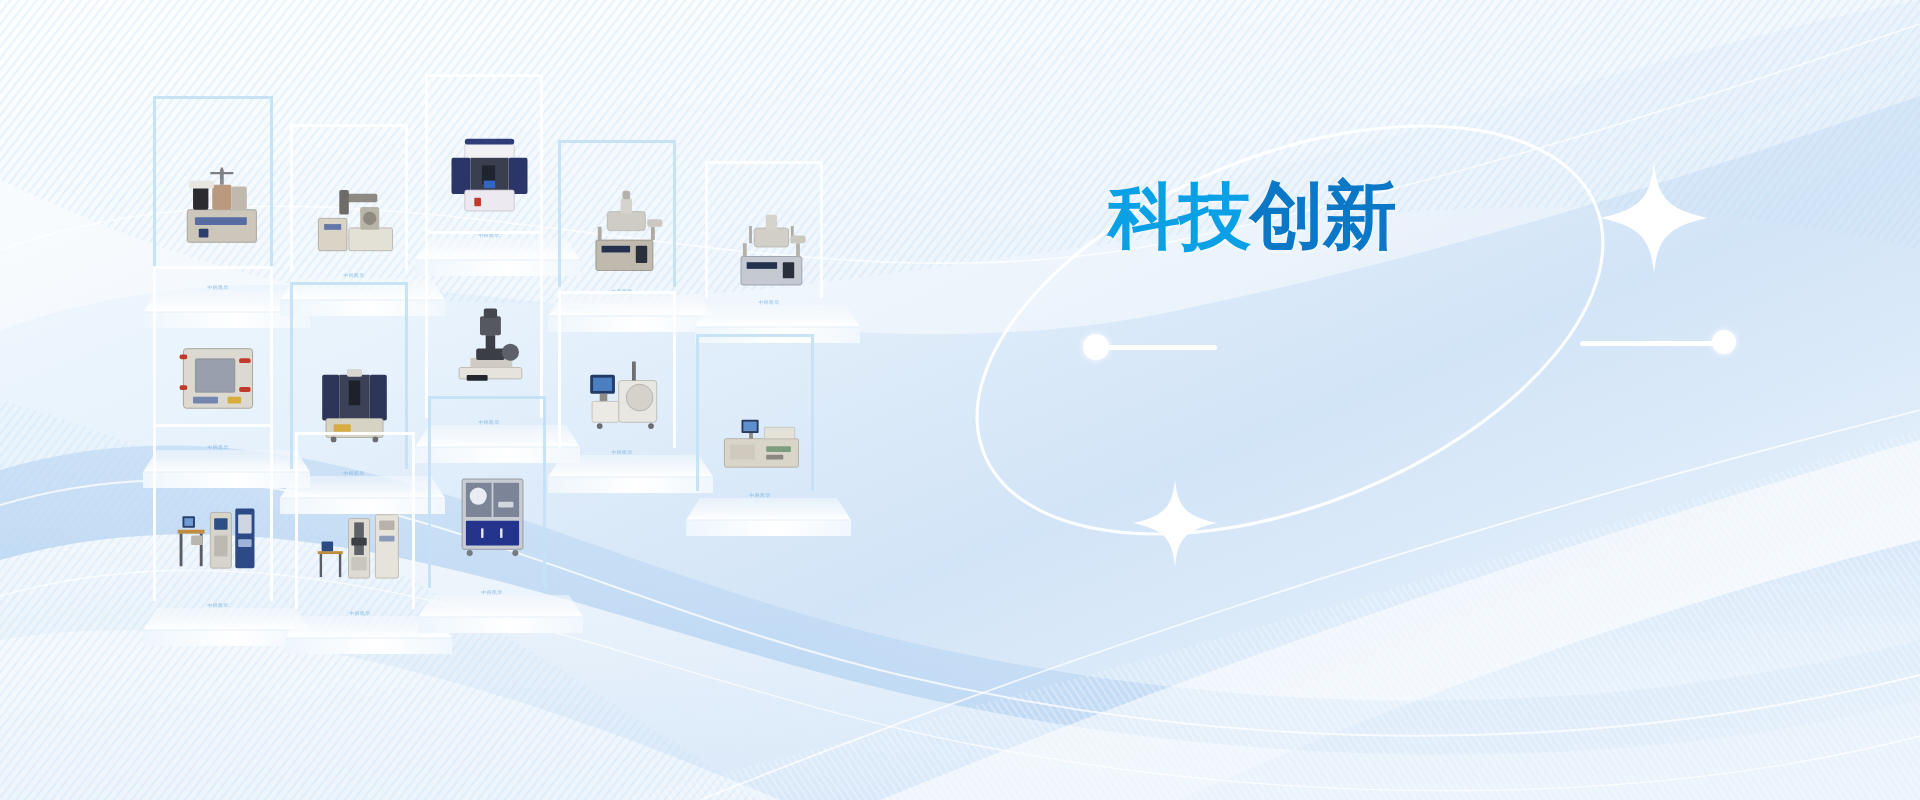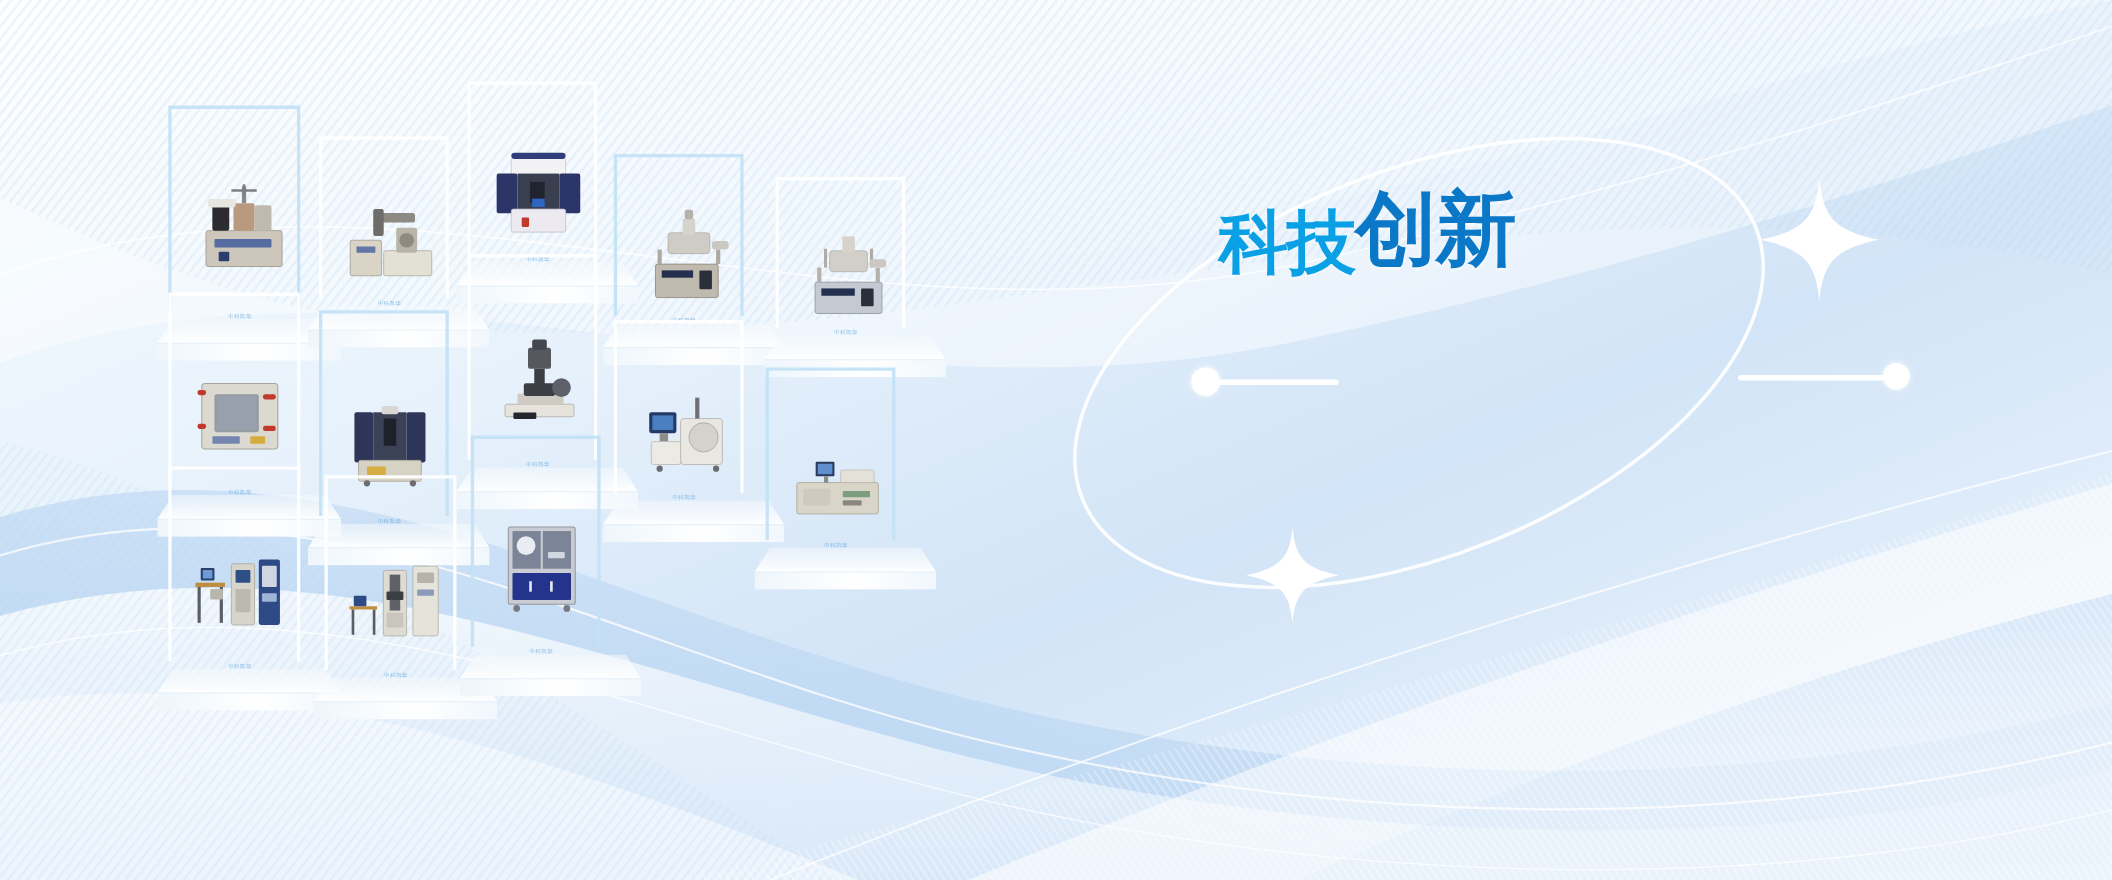--- a/index.html
+++ b/index.html
@@ -14,33 +14,33 @@
   }
   .layer{position:absolute;inset:0;pointer-events:none;}
   .layer svg{display:block;width:1920px;height:800px;}
 
   
   #headline{position:absolute;left:1108px;top:178px;width:560px;z-index:40;}
   .hl-line{white-space:nowrap;line-height:1;}
   #hl1{margin-left:0;}
   #hl2{margin-left:120px;margin-top:22px;}
   .hl-big{
-    font-size:63px;font-weight:700;letter-spacing:-1px;
+    font-size:72px;font-weight:700;letter-spacing:-1px;
     font-family:"DejaVu Sans","Liberation Sans",sans-serif;
     vertical-align:bottom;
     text-shadow:0 2px 3px rgba(255,255,255,.55);
   }
   .hl-small{
     font-size:74px;font-weight:700;letter-spacing:-1px;
     font-family:"DejaVu Sans","Liberation Sans",sans-serif;
     vertical-align:bottom;
     text-shadow:0 2px 3px rgba(255,255,255,.55);
   }
   .c-cyan{color:#0aa0e6;}
-  .c-blue{color:#0a78c6;font-family:Liberation Mono, monospace;}
+  .c-blue{color:#0a78c6;}
 
   
   .dot{position:absolute;border-radius:50%;background:#ffffff;z-index:30;
        box-shadow:0 0 6px rgba(255,255,255,.9);}
   .connector{position:absolute;height:5px;background:#ffffff;z-index:29;border-radius:3px;}
 
   .sparkle{position:absolute;z-index:35;}
 
   
   .item{position:absolute;z-index:20;}

